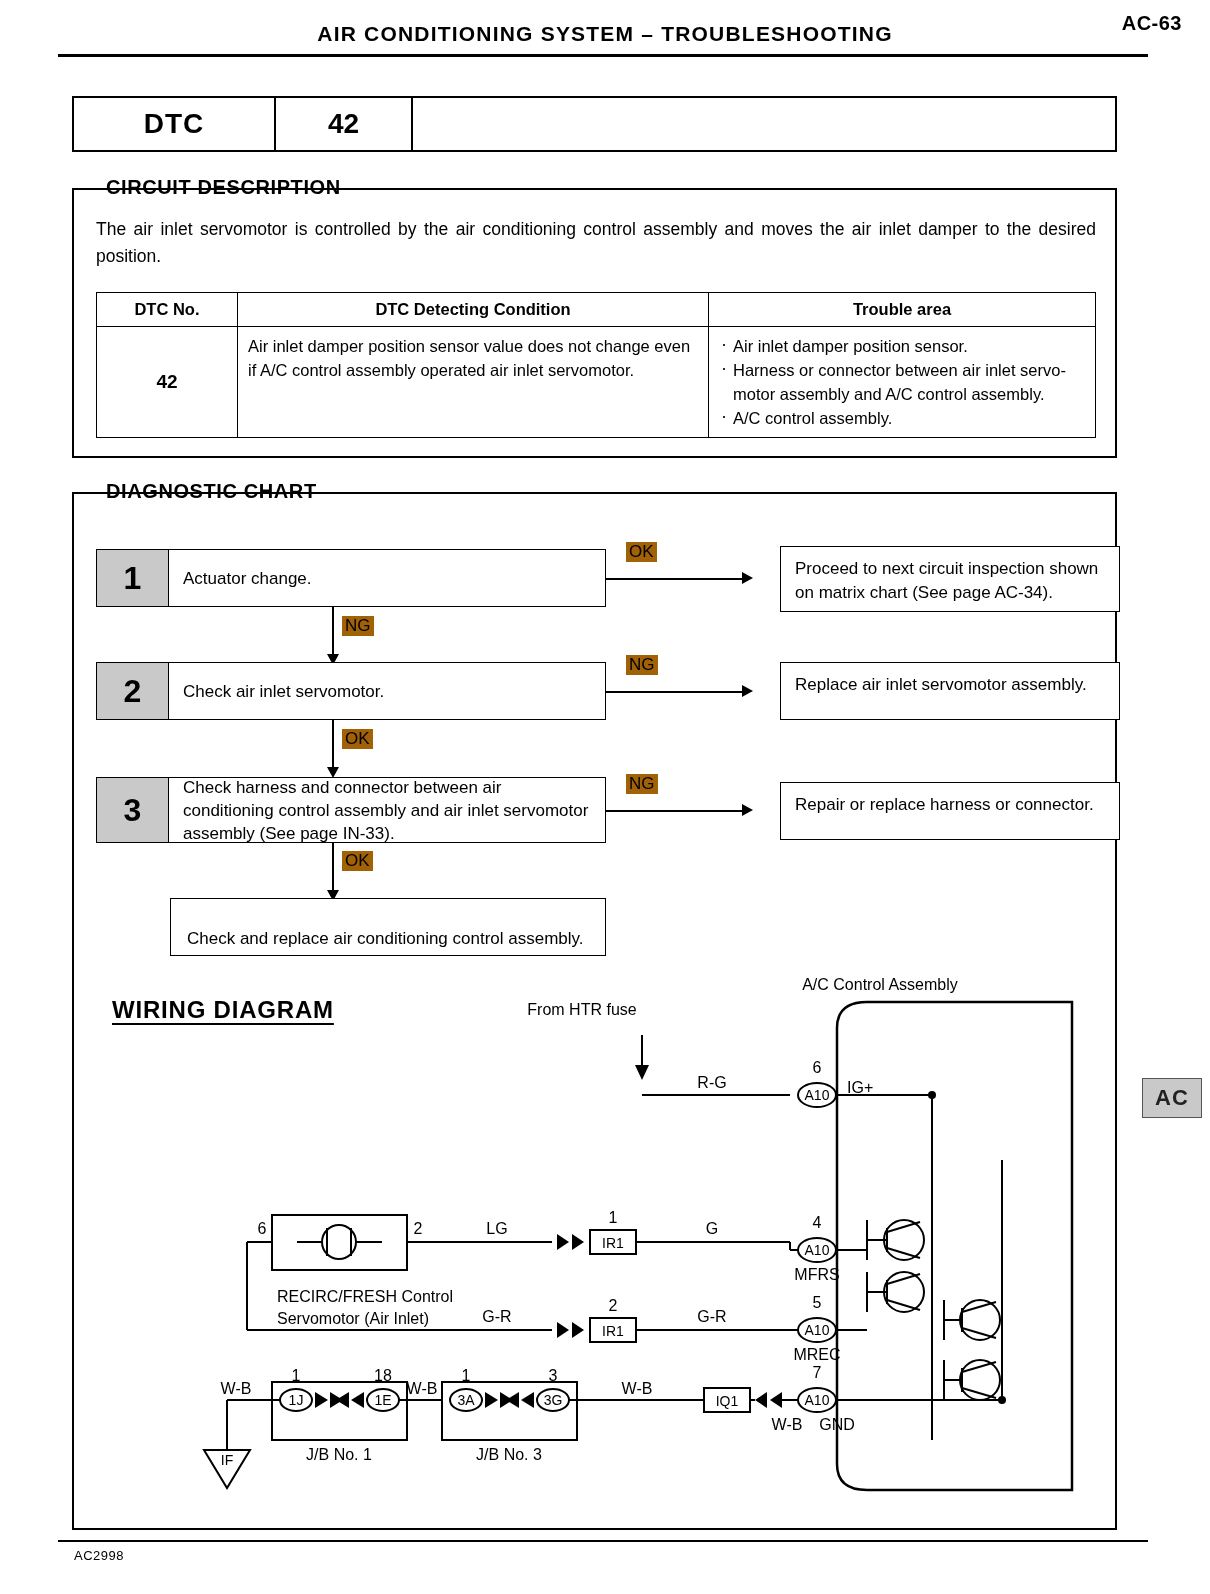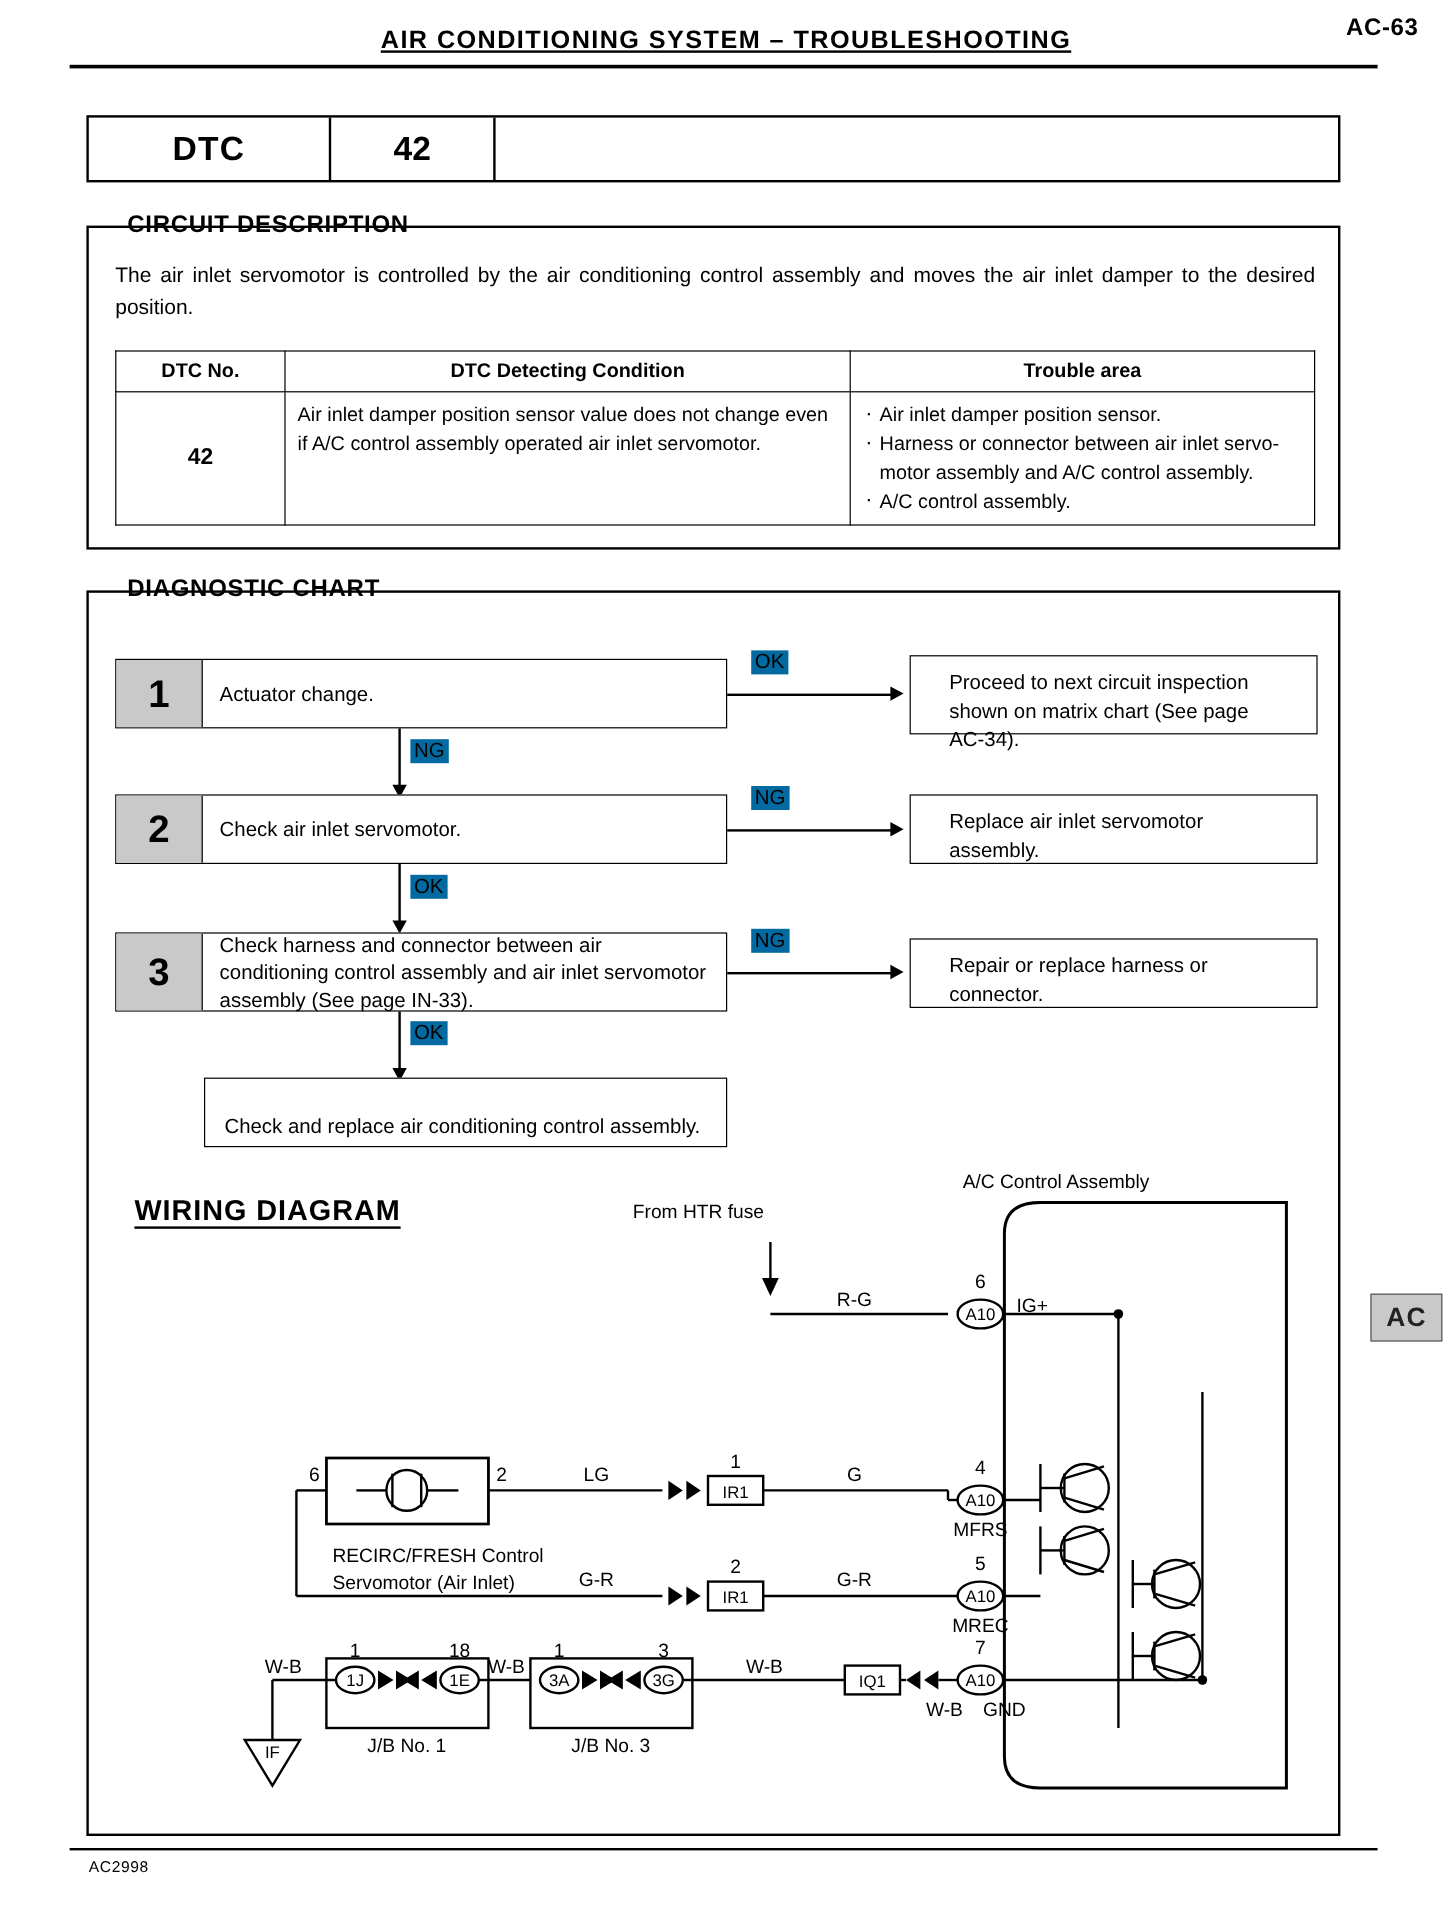--- a/index.html
+++ b/index.html
@@ -21,21 +21,20 @@
     position: absolute;
     left: 0; top: 0; width: 1210px; height: 56px;
   }
   .header-title {
     position: absolute;
     left: 0; top: 22px; width: 1210px;
     text-align: center;
     font-size: 21px;
     font-weight: bold;
     letter-spacing: 1.2px;
-    text-decoration: underline;
   }
   .header-page {
     position: absolute;
     right: 28px; top: 12px;
     font-size: 20px;
     font-weight: bold;
     letter-spacing: 0.5px;
   }
   .header-rule {
     position: absolute;
@@ -131,36 +130,37 @@
   .step-text {
     position: absolute;
     left: 86px; top: 0; right: 10px; height: 100%;
     display: flex; align-items: center;
     font-size: 17px; line-height: 23px;
   }
   .result-box {
     position: absolute;
     border: 1.5px solid #000;
     box-sizing: border-box;
-    padding: 10px 32px;
+    padding: 10px 14px;
     font-size: 17px; line-height: 24px;
     background: #fff;
+    margin-left: 22px;
   }
   .plain-box {
     position: absolute;
     border: 1.5px solid #000;
     box-sizing: border-box;
     padding: 28px 16px;
     font-size: 17px; line-height: 24px;
     background: #fff;
   }
   .flow-label {
     position: absolute;
     font-size: 17px;
-    background: #0369a1;
+    background: #a16207;
     padding: 0 3px;
   }
   .hline { position: absolute; height: 1.5px; background: #000; }
   .vline { position: absolute; width: 1.5px; background: #000; }
   .arrow-right {
     position: absolute;
     width: 0; height: 0;
     border-left: 11px solid #000;
     border-top: 6px solid transparent;
     border-bottom: 6px solid transparent;

